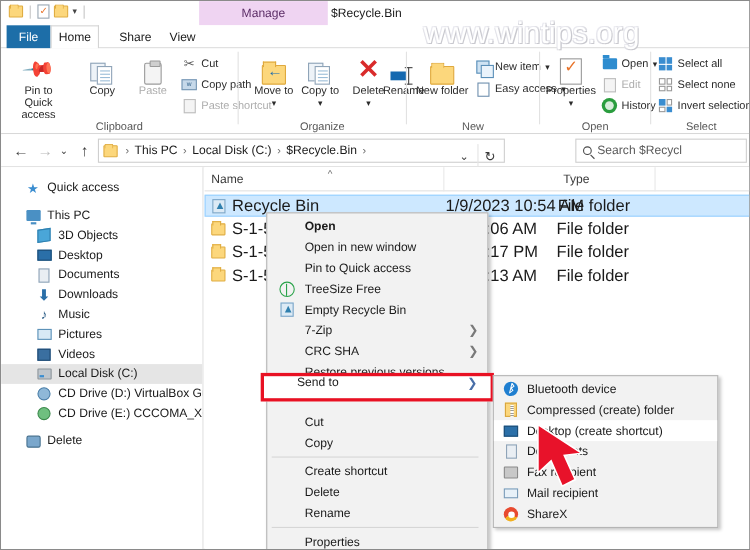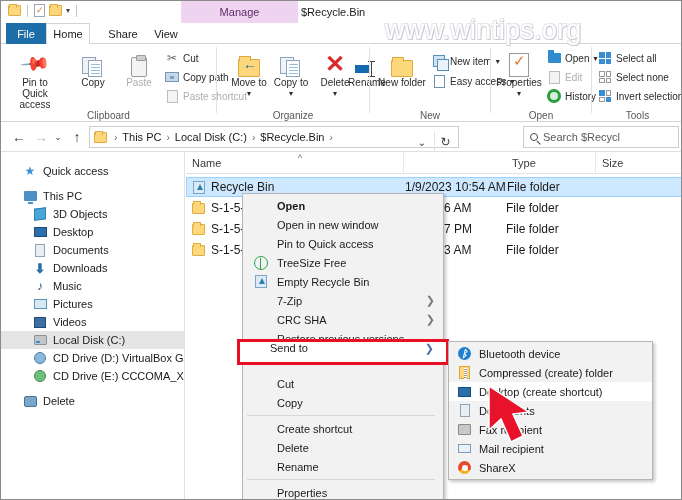--- a/index.html
+++ b/index.html
@@ -222,21 +222,21 @@
     position:absolute; left:0; top:0; width:496px; height:22px;
     border-bottom:1px solid #e2e2e2; background:#fff;
   }
   .ch {
     position:absolute; top:0; height:22px; display:flex; align-items:center;
     font-size:11px; color:#3a3a3a; padding-left:6px; border-right:1px solid #e8e8e8;
   }
   .sortcaret { position:absolute; left:112px; top:1px; font-size:9px; color:#6a6a6a; }
   .frow {
     position:absolute; left:0; width:496px; height:20px; display:flex; align-items:center;
-    font-size:12px; color:#1a1a1a;
+    font-size:15px; color:#1a1a1a;
   }
   .frow.sel { background:#cde8ff; border:1px solid #99d1ff; }
   .fname { position:absolute; left:6px; display:flex; align-items:center; gap:6px; }
   .fdate { position:absolute; left:218px; color:#1a1a1a; }
   .ftype { position:absolute; left:320px; color:#1a1a1a; }
   .fsize { position:absolute; left:410px; color:#1a1a1a; }
   .rb-ico { width:12px; height:13px; background:#dceaf5; border:1px solid #7ba6c8; position:relative; }
   .rb-ico::after { content:""; position:absolute; left:3px; top:2px; width:0; height:0;
                    border-left:3px solid transparent; border-right:3px solid transparent; border-bottom:6px solid #2f7fae; }
   .sid-folder { width:13px; height:11px; background:#fcd77c; border:1px solid #e0ad42; border-radius:1px; position:relative; }
@@ -505,21 +505,21 @@
         <span class="sico">
           <span class="selinv-ico">
               <i></i>
               <i></i>
               <i></i>
               <i></i>
             </span>
         </span>
         <span>Invert selection</span>
       </div>
-      <div class="glabel">Tools</div>
+      <div class="glabel">Select</div>
     </div>
   </div>
 
   <div class="addrrow">
     <div class="navbtn" style="left:10px;">←</div>
     <div class="navbtn dim" style="left:32px;">→</div>
     <div class="navbtn" style="left:52px; width:10px; font-size:9px;">⌄</div>
     <div class="navbtn" style="left:68px;">↑</div>
 
     <div class="addrbox" style="left:88px; width:370px;">
@@ -621,23 +621,20 @@
 
   <div class="filelist">
     <div class="collhead">
       <div class="ch" style="left:0; width:218px;">
         <span>Name</span>
         <span class="sortcaret">^</span>
       </div>
       <div class="ch" style="left:320px; width:90px;">
         <span>Type</span>
       </div>
-      <div class="ch" style="left:410px; width:86px; border-right:none;">
-        <span>Size</span>
-      </div>
     </div>
 
     <div class="frow sel" style="top:25px;">
       <span class="fname">
         <i class="rb-ico"></i>
         <span>Recycle Bin</span>
       </span>
       <span class="fdate">1/9/2023 10:54 AM</span>
       <span class="ftype">File folder</span>
       <span class="fsize"></span>

